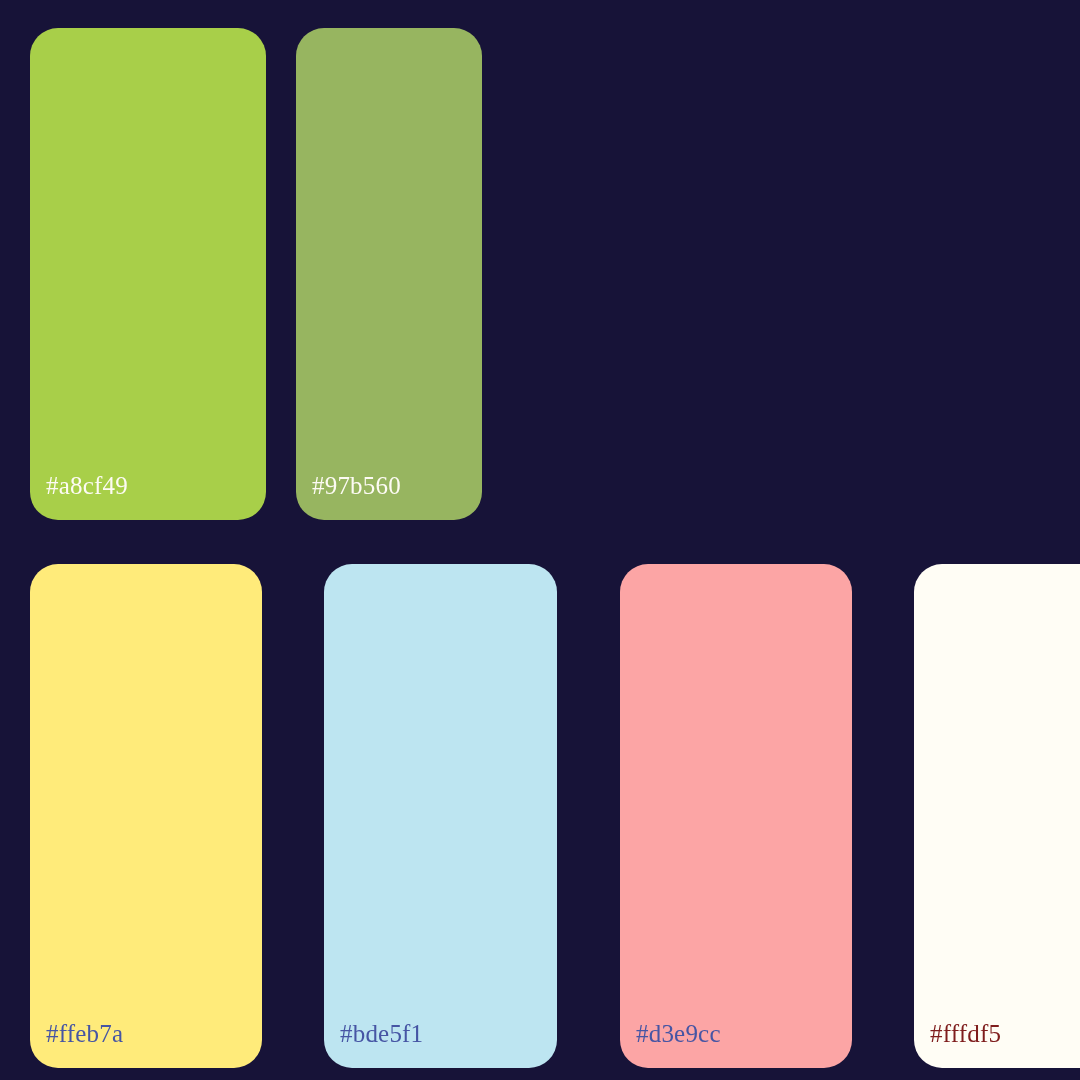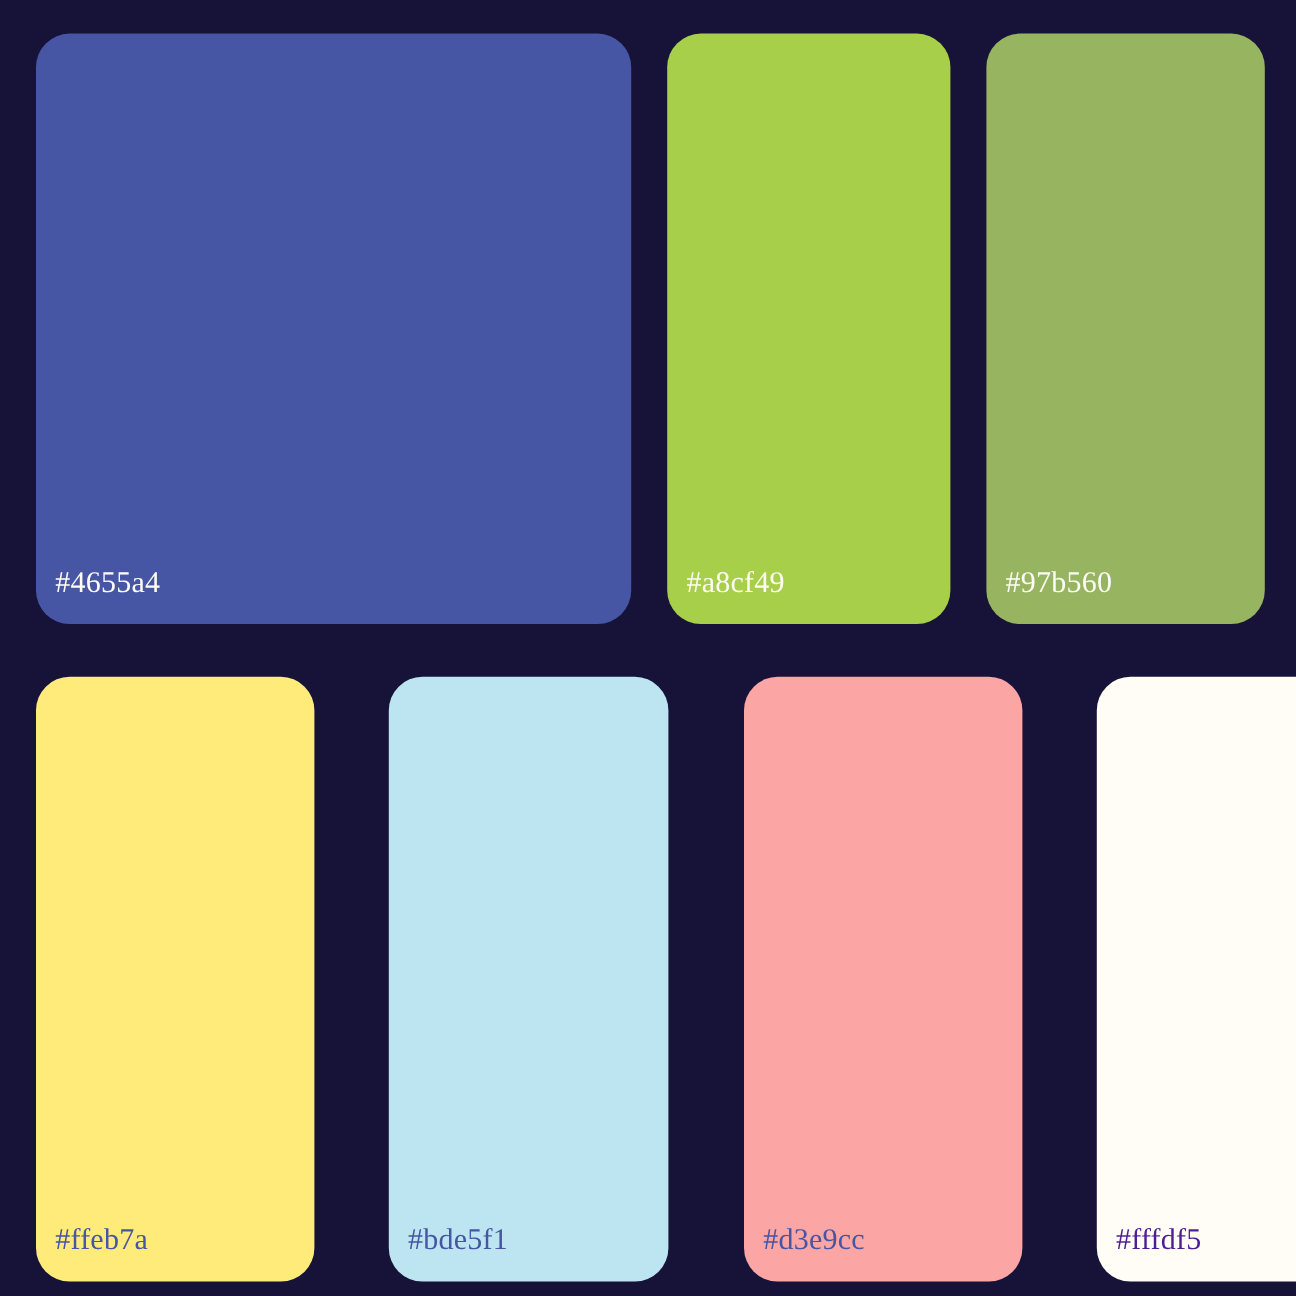--- a/index.html
+++ b/index.html
@@ -57,38 +57,35 @@
     font-size: 25px;
     line-height: 1;
     letter-spacing: 0.2px;
     white-space: nowrap;
     font-family: "Liberation Serif", "DejaVu Serif", serif;
   }
 
   
   #swatch-1 { width: 496px; margin-right: 30px; }
   #swatch-2 { width: 236px; margin-right: 30px; }
-  #swatch-3 { width: 232px; padding-left: 30px; }
+  #swatch-3 { width: 186px; padding-left: 30px; }
 
   
   #swatch-4 { width: 232px; margin-right: 30px; }
   #swatch-5 { width: 233px; margin-right: 31px; }
   #swatch-6 { width: 232px; margin-right: 30px; }
   #swatch-7 { width: 232px; }
 </style>
 </head>
 <body style="background-color: rgb(23, 19, 56);">
 
 <div id="palette-board" style="background-color: rgb(23, 19, 56);">
 
   <div class="swatch-row" id="row-top">
 
-    <div class="swatch" id="swatch-1" style="background-color: rgb(70, 85, 164);">
-      <span class="swatch-label" style="color: rgb(253, 251, 244);">#4655a4</span>
-    </div>
 
     <div class="swatch" id="swatch-2" style="background-color: rgb(168, 207, 73);">
       <span class="swatch-label" style="color: rgb(253, 251, 244);">#a8cf49</span>
     </div>
 
     <div class="swatch" id="swatch-3" style="background-color: rgb(151, 181, 96);">
       <span class="swatch-label" style="color: rgb(253, 251, 244);">#97b560</span>
     </div>
 
   </div>
@@ -101,18 +98,18 @@
 
     <div class="swatch" id="swatch-5" style="background-color: rgb(189, 229, 241);">
       <span class="swatch-label" style="color: rgb(70, 85, 164);">#bde5f1</span>
     </div>
 
     <div class="swatch" id="swatch-6" style="background-color: #fca5a5;">
       <span class="swatch-label" style="color: rgb(70, 85, 164);">#d3e9cc</span>
     </div>
 
     <div class="swatch" id="swatch-7" style="background-color: rgb(255, 253, 245);">
-      <span class="swatch-label" style="color: #4c1d95;">#fffdf5</span>
+      <span class="swatch-label" style="color: #7f1d1d;">#fffdf5</span>
     </div>
 
   </div>
 
 </div>
 
 </body></html>

